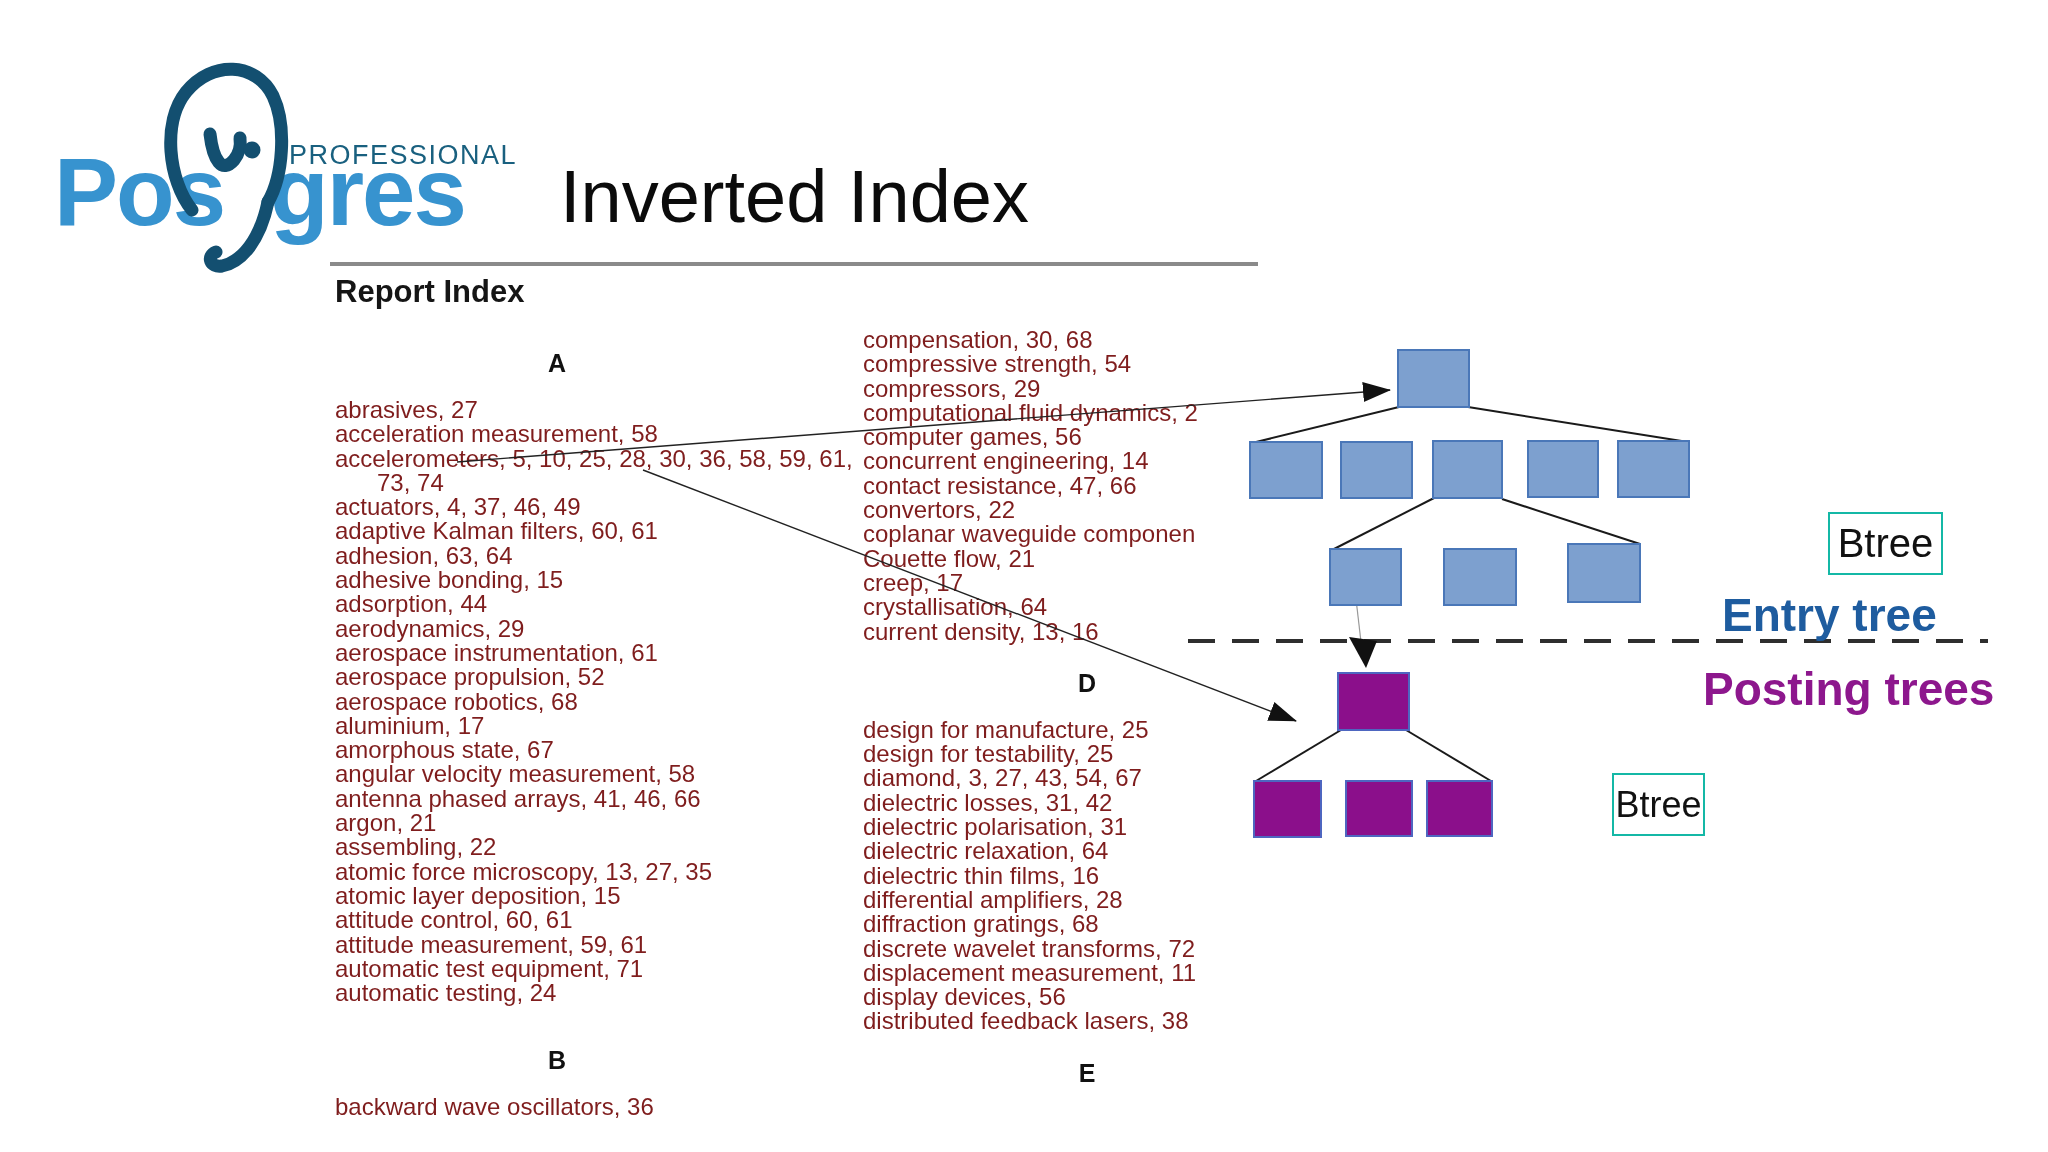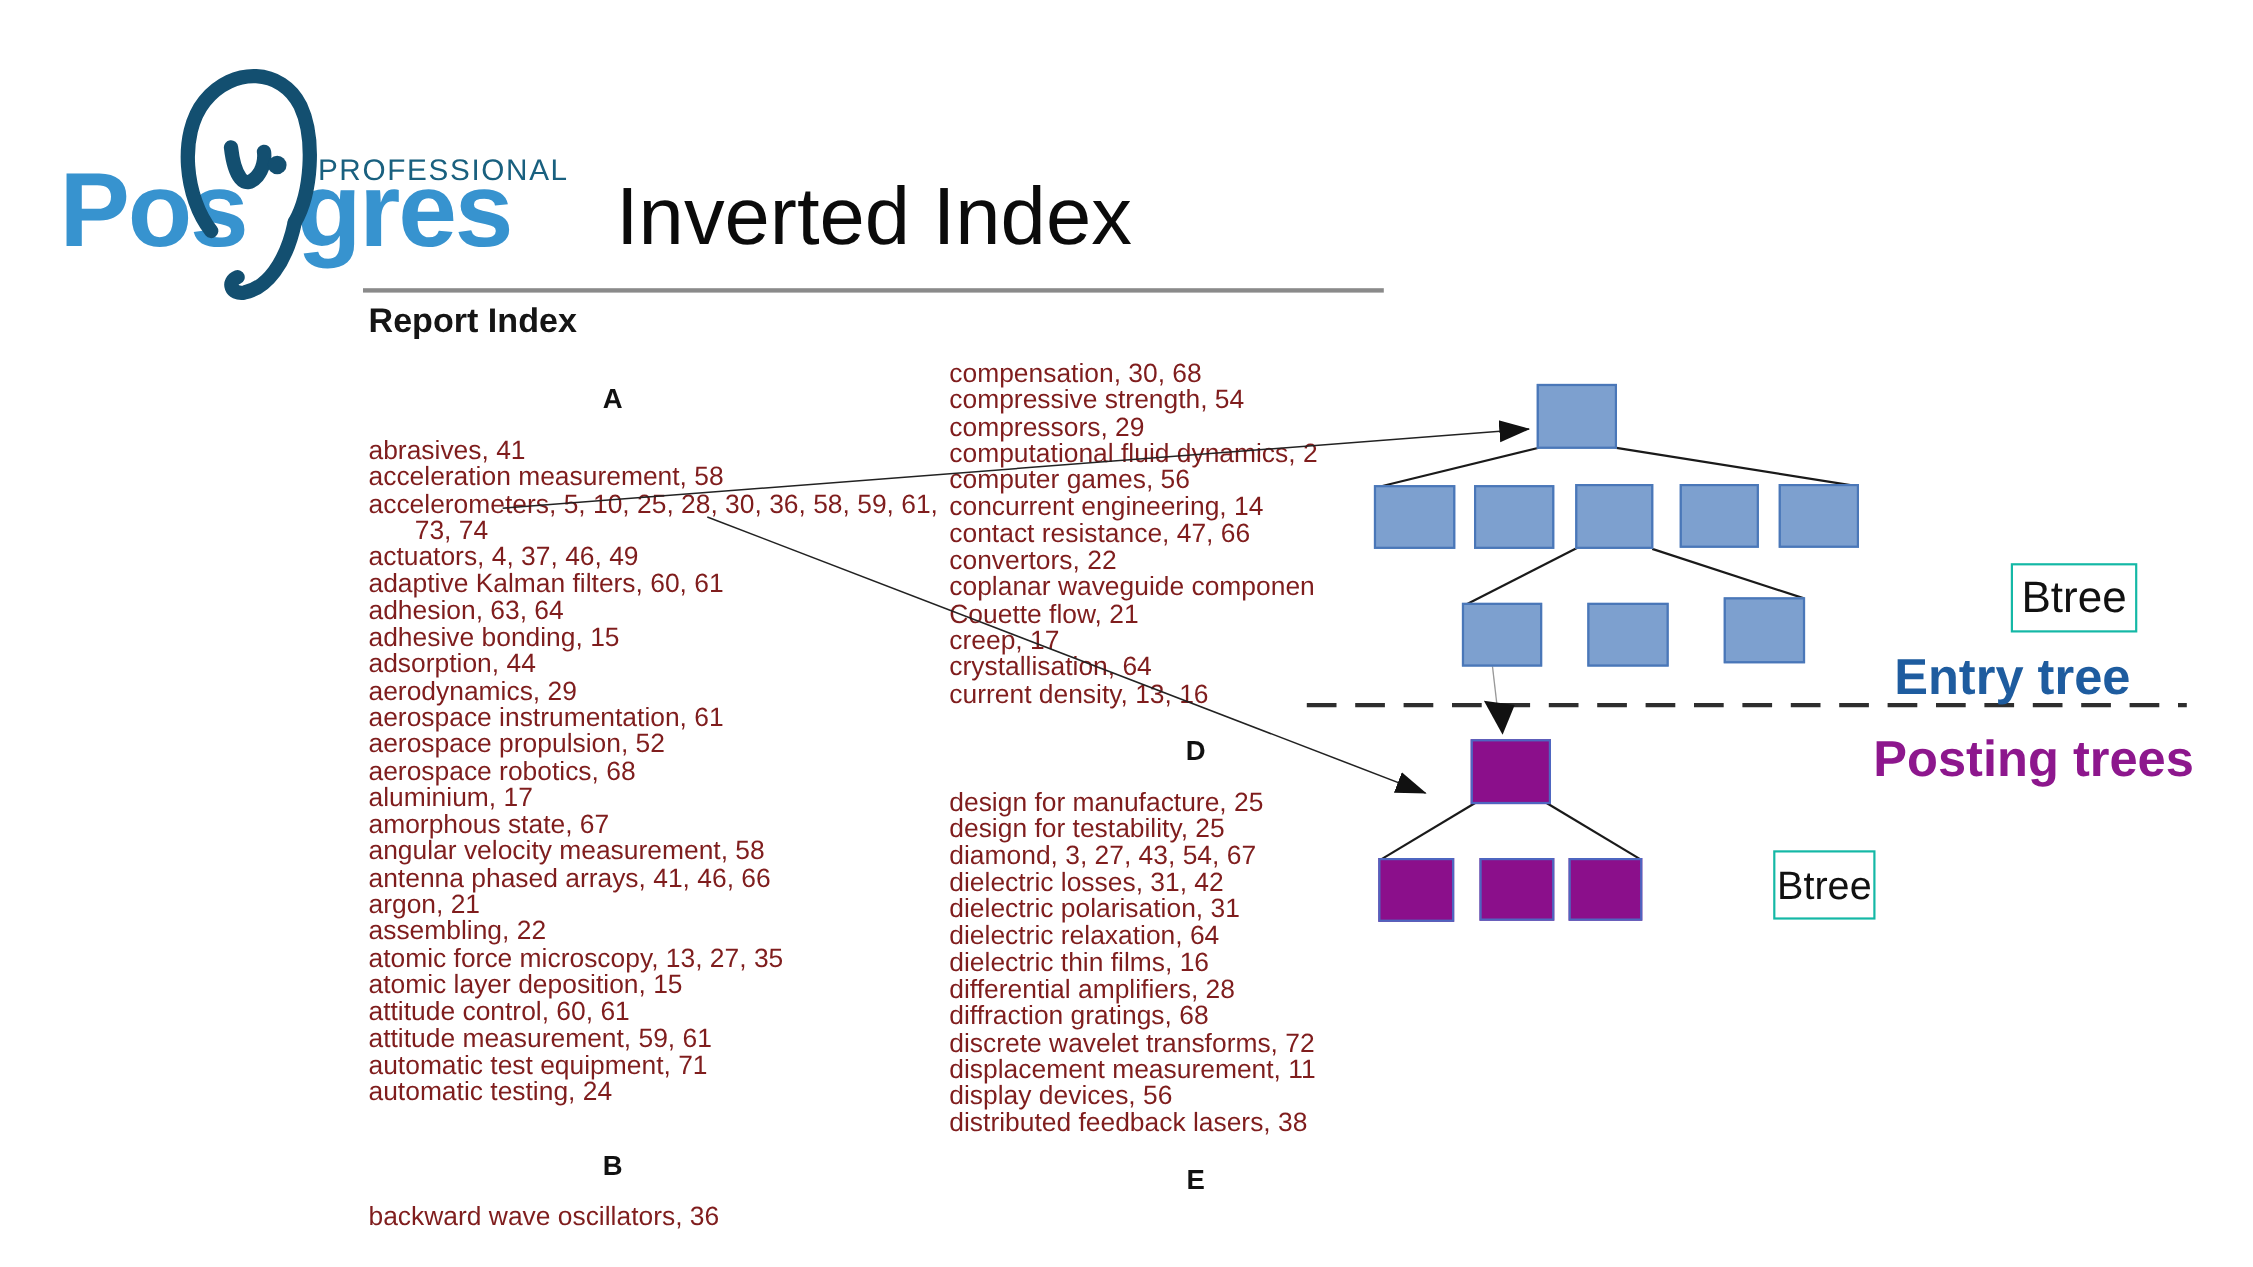--- a/index.html
+++ b/index.html
@@ -59,21 +59,21 @@
   <circle cx="92" cy="100" r="8.5" fill="#134f70"></circle>
 </svg>
 
 <div class="abs" id="slide-title" style="left:560px;top:160px;text-align:right;">Inverted Index</div>
 
 <div class="abs" id="title-rule"></div>
 
 <div class="abs" id="report-heading">Report Index</div>
 <div class="idx-col" id="col-left">
     <div class="idx-header">A</div>
-    <div class="idx-entry">abrasives, 41</div>
+    <div class="idx-entry">abrasives, 27</div>
     <div class="idx-entry">acceleration measurement, 58</div>
     <div class="idx-entry">accelerometers, 5, 10, 25, 28, 30, 36, 58, 59, 61,</div>
     <div class="idx-entry indent">73, 74</div>
     <div class="idx-entry">actuators, 4, 37, 46, 49</div>
     <div class="idx-entry">adaptive Kalman filters, 60, 61</div>
     <div class="idx-entry">adhesion, 63, 64</div>
     <div class="idx-entry">adhesive bonding, 15</div>
     <div class="idx-entry">adsorption, 44</div>
     <div class="idx-entry">aerodynamics, 29</div>
     <div class="idx-entry">aerospace instrumentation, 61</div>

